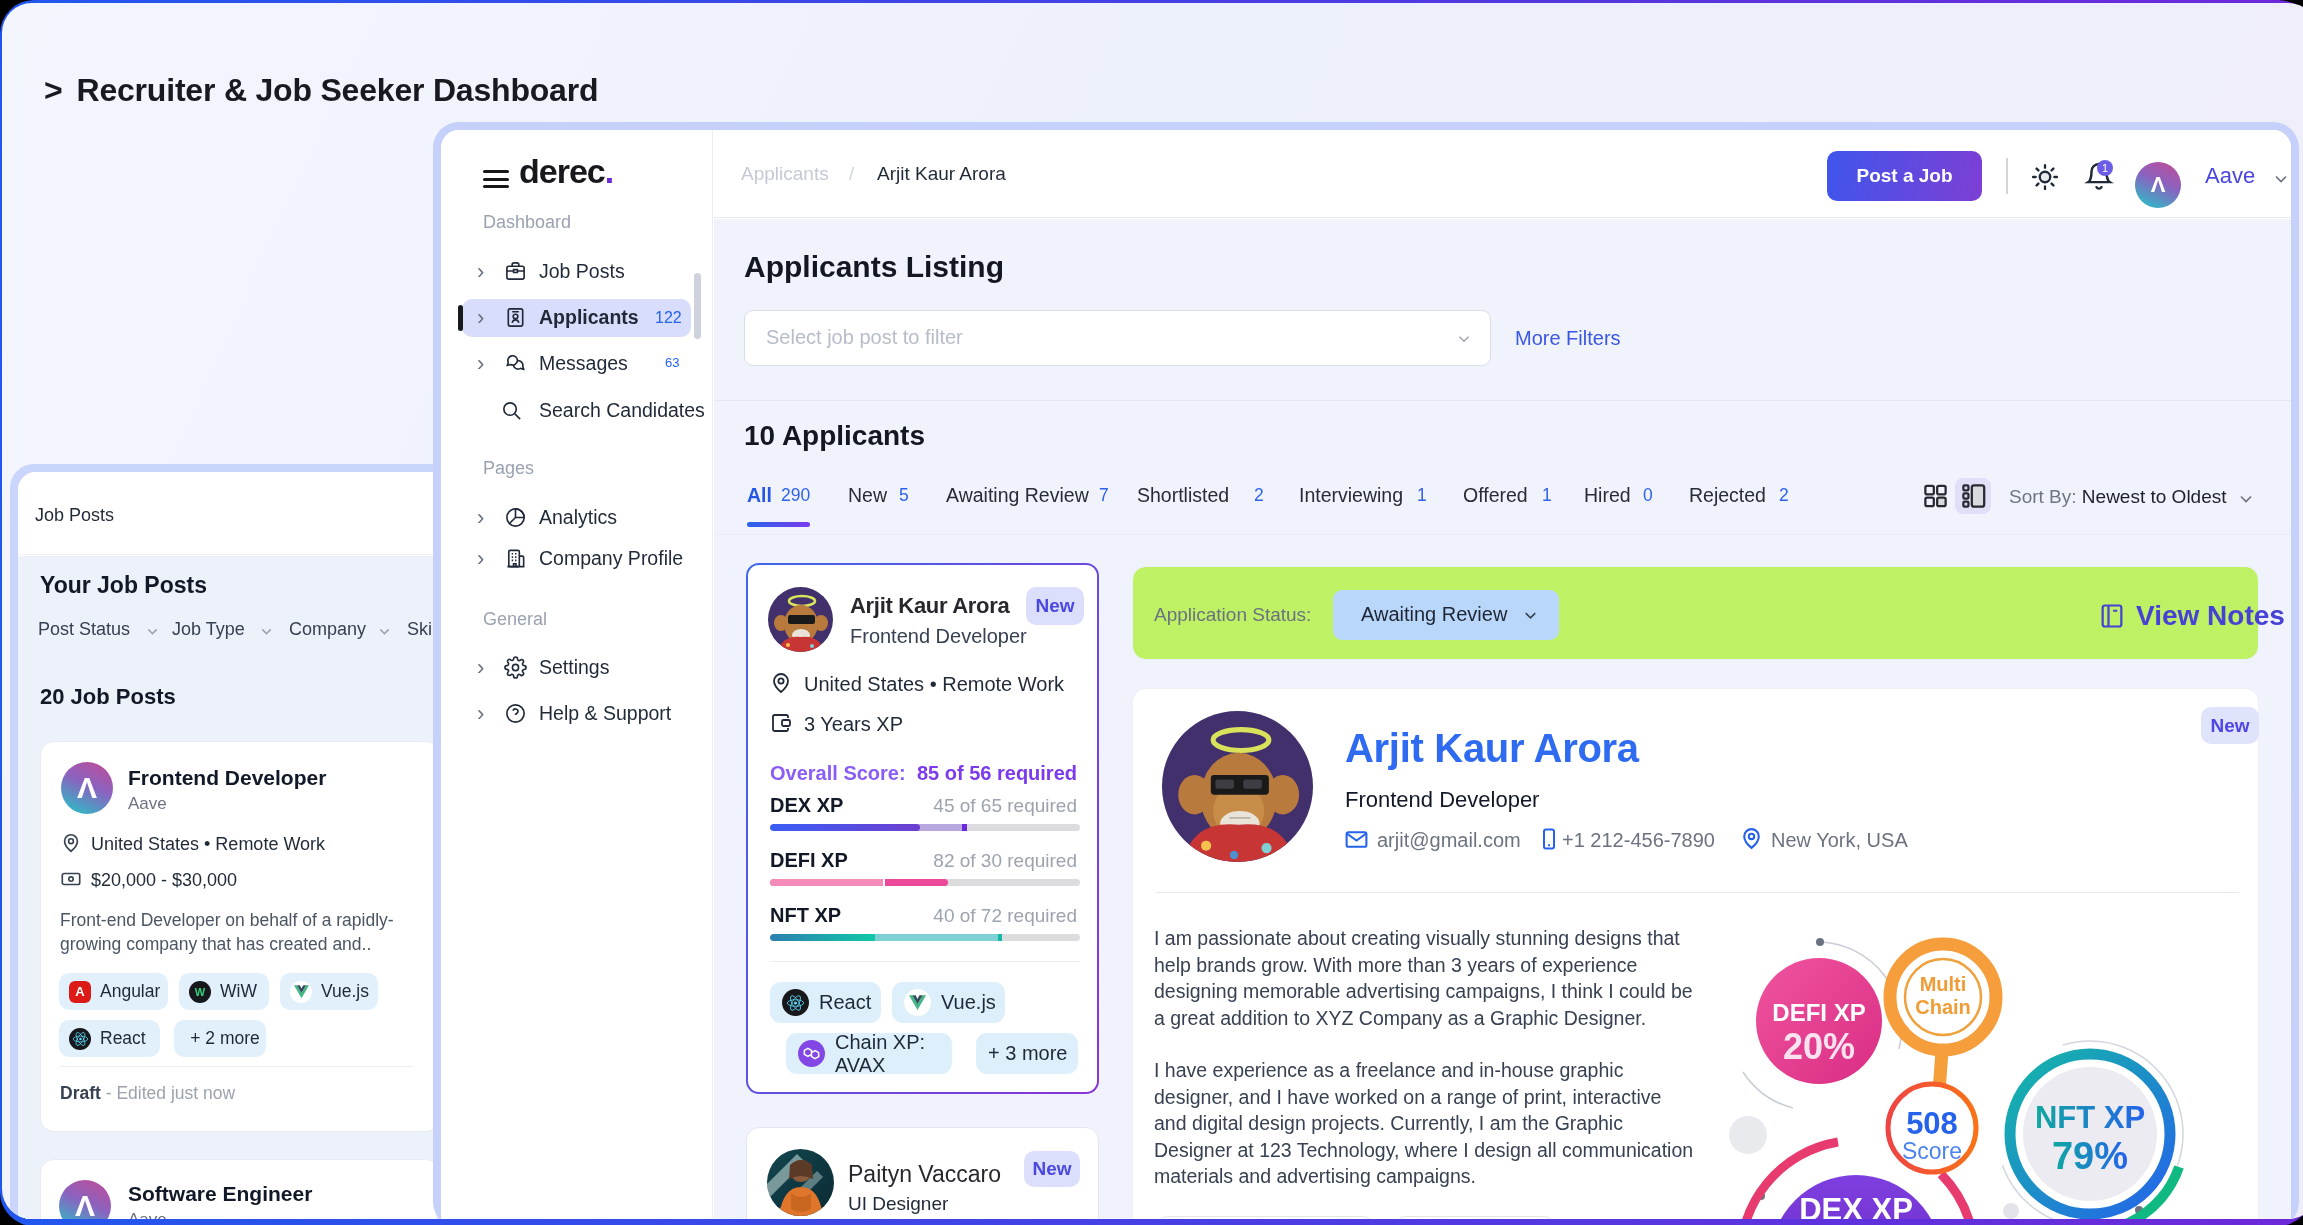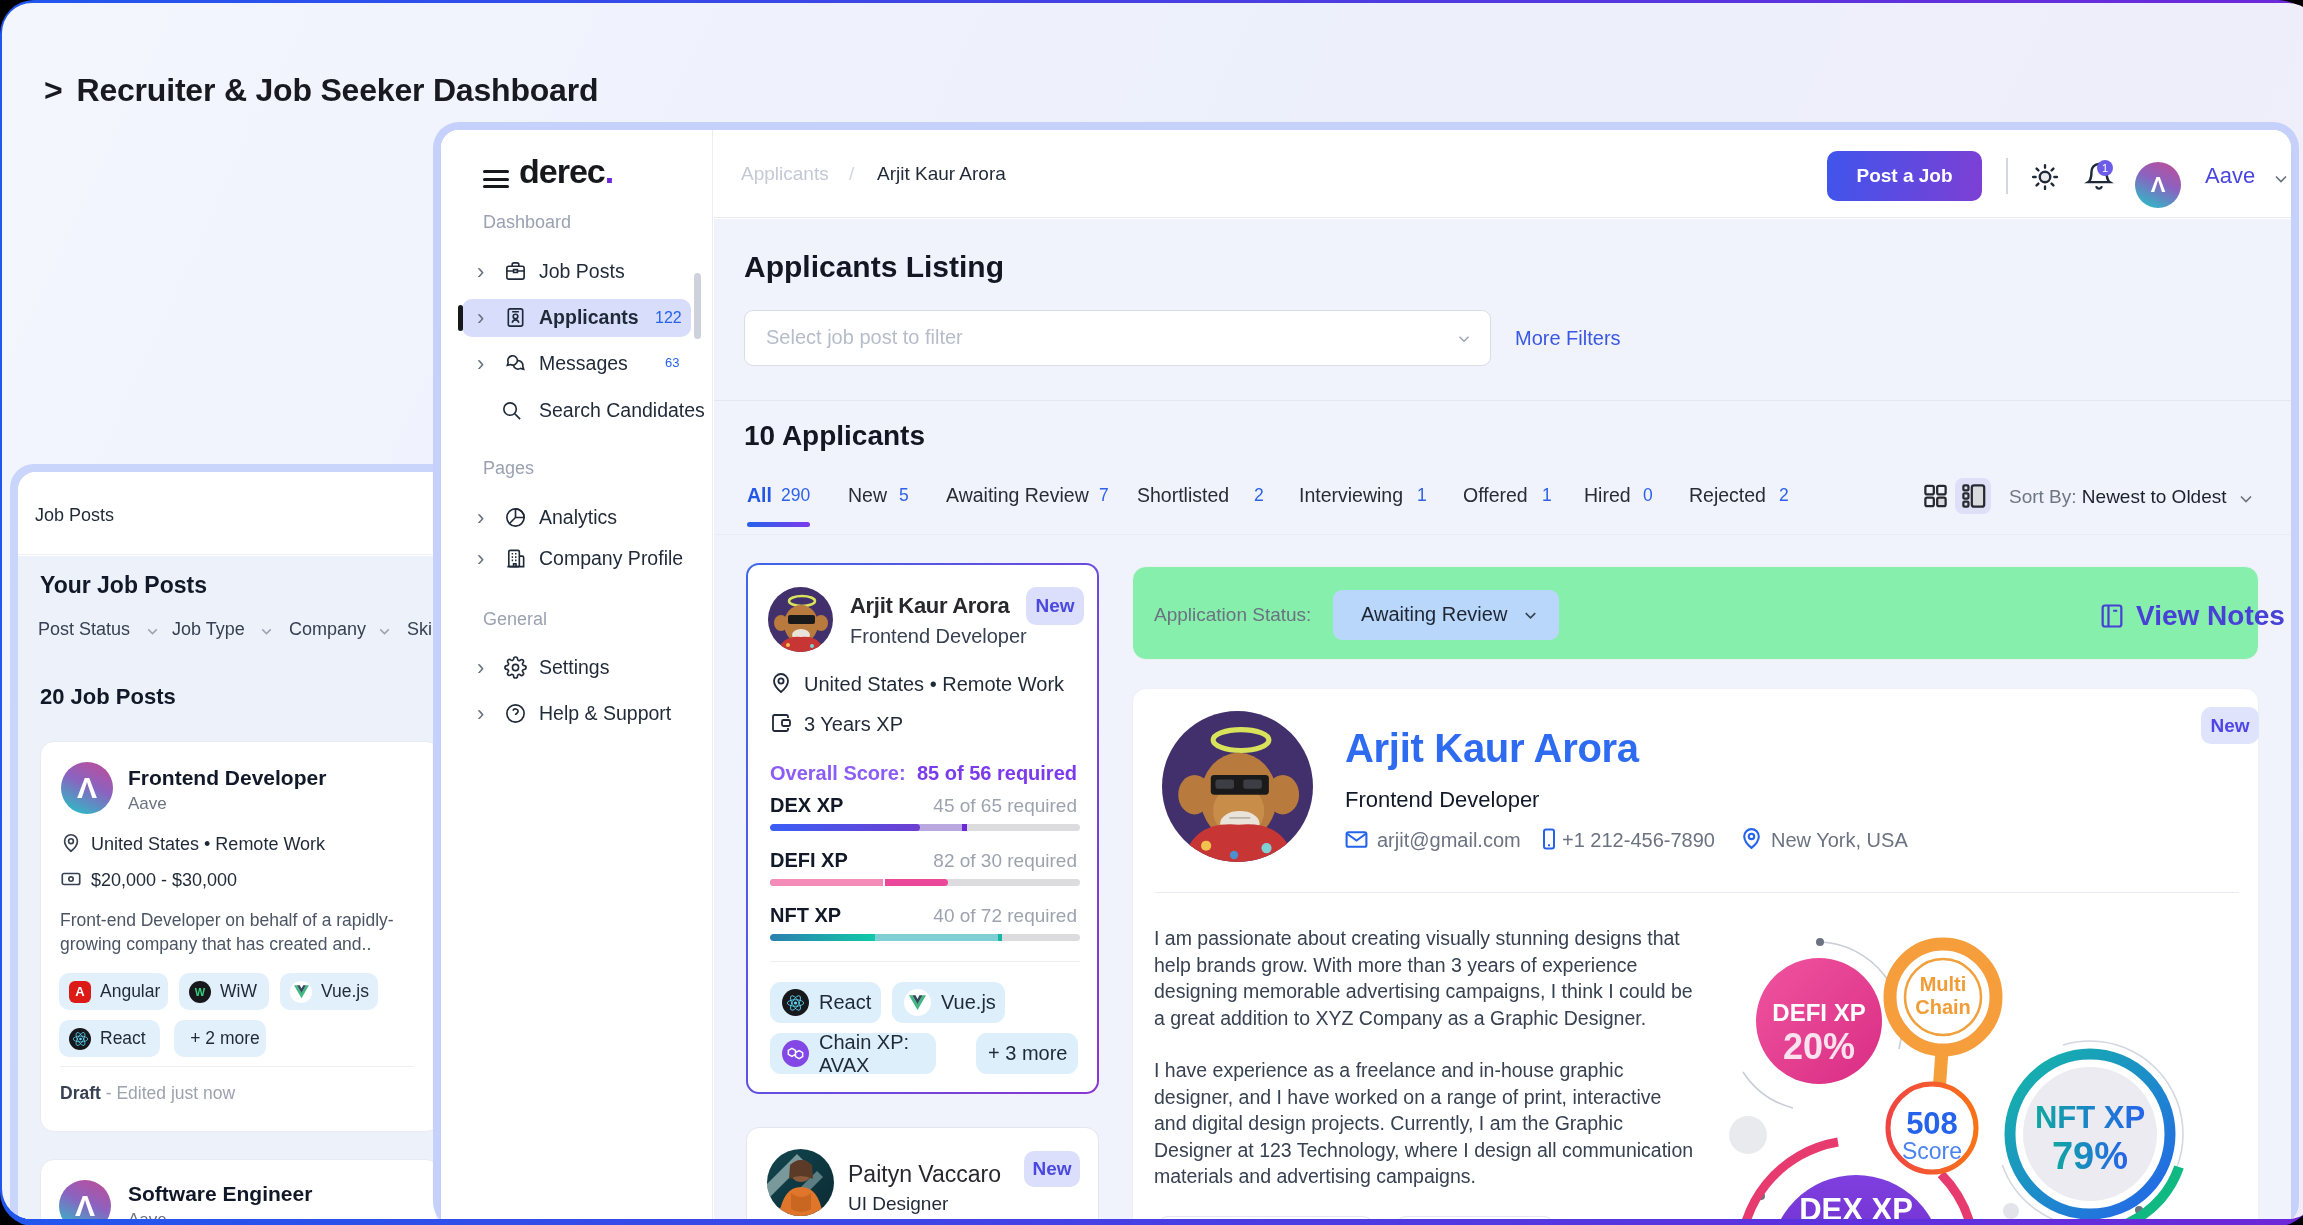--- a/index.html
+++ b/index.html
@@ -331,21 +331,21 @@
                       <ellipse rx="10" ry="4" transform="rotate(120)"></ellipse>
                       <circle r="1.9" fill="#61dafb" stroke="none"></circle>
                     </svg>
                   </span>React</div>
     <div class="abs chip2" style="left:144px;top:417px;width:113px"><span class="cic2" style="background:#fff">
                     <svg width="17" height="16" viewBox="0 0 24 22">
                       <path d="M0 0h4.8L12 12.6 19.2 0H24L12 21 0 0z" fill="#41b883"></path>
                       <path d="M4.8 0h4.4L12 5.2 14.8 0h4.4L12 12.6 4.8 0z" fill="#35495e"></path>
                     </svg>
                   </span>Vue.js</div>
-    <div class="abs chip2" style="left:22px;top:468px;width:166px"><span class="cic2" style="background:#8247e5">
+    <div class="abs chip2" style="left:38px;top:468px;width:166px"><span class="cic2" style="background:#8247e5">
                     <svg width="17" height="15" viewBox="0 0 38 33" fill="none" stroke="#fff" stroke-width="3.4" stroke-linejoin="round">
                       <path d="M11 5 L19 9.5 V18.5 L11 23 L3 18.5 V9.5 Z M27 10 L35 14.5 V23.5 L27 28 L19 23.5 V14.5 Z"></path>
                     </svg>
                   </span>Chain XP: AVAX</div>
     <div class="abs chip2" style="left:228px;top:468px;width:102px;justify-content:flex-start">
                   <span style="margin:0">+ 3 more</span>
                 </div>
    </div>
   </div>
 
@@ -368,21 +368,21 @@
                   <path d="M23 16 Q34 6 45 16 L46 30 Q34 24 22 30 Z" fill="#5b3a28"></path>
                   <path d="M12 67 Q16 38 34 38 Q52 38 56 67 Z" fill="#e0762c"></path>
                   <path d="M24 44 Q34 52 44 44 L44 60 Q34 66 24 60 Z" fill="#c9661f"></path>
                 </g>
               </svg>
     <div class="abs" style="left:101px;top:33px;font-size:23px;font-weight:normal;color:#27272e">Paityn Vaccaro</div>
     <div class="abs" style="left:277px;top:23px;width:56px;height:36px;background:#dbdffc;border-radius:10px;color:#4b48e0;font-size:19px;font-weight:bold;text-align:center;line-height:36px">New</div>
     <div class="abs" style="left:101px;top:65px;font-size:19px;color:#1f2937">UI Designer</div>
   </div>
 
-  <div class="abs" style="left:418px;top:347px;width:1127px;height:94px;background:#86efac;border:1px solid #eef0f8;border-radius:14px">
+  <div class="abs" style="left:418px;top:347px;width:1127px;height:94px;background:#bef264;border:1px solid #eef0f8;border-radius:14px">
     <div class="abs" style="left:21px;top:37px;font-size:19px;color:#6b7280">Application Status:</div>
     <div class="abs" style="left:200px;top:23px;width:226px;height:50px;background:#b9d6fb;border-radius:9px">
       <div class="abs" style="left:28px;top:13px;font-size:20px;color:#1e2633;font-weight:500">Awaiting Review</div>
       <svg class="abs" style="left:188px;top:16px" width="19" height="19" viewBox="0 0 24 24" fill="none" stroke="#374151" stroke-width="2">
                   <path d="M6 9l6 6 6-6"></path>
                 </svg>
     </div>
     <svg class="abs" style="left:965px;top:35px" width="28" height="28" viewBox="0 0 24 24" fill="none" stroke="#4741d6" stroke-width="1.9">
                 <rect x="4" y="3" width="16" height="18" rx="2"></rect>
                 <path d="M9 3v18M13 7.5h3.5"></path>

